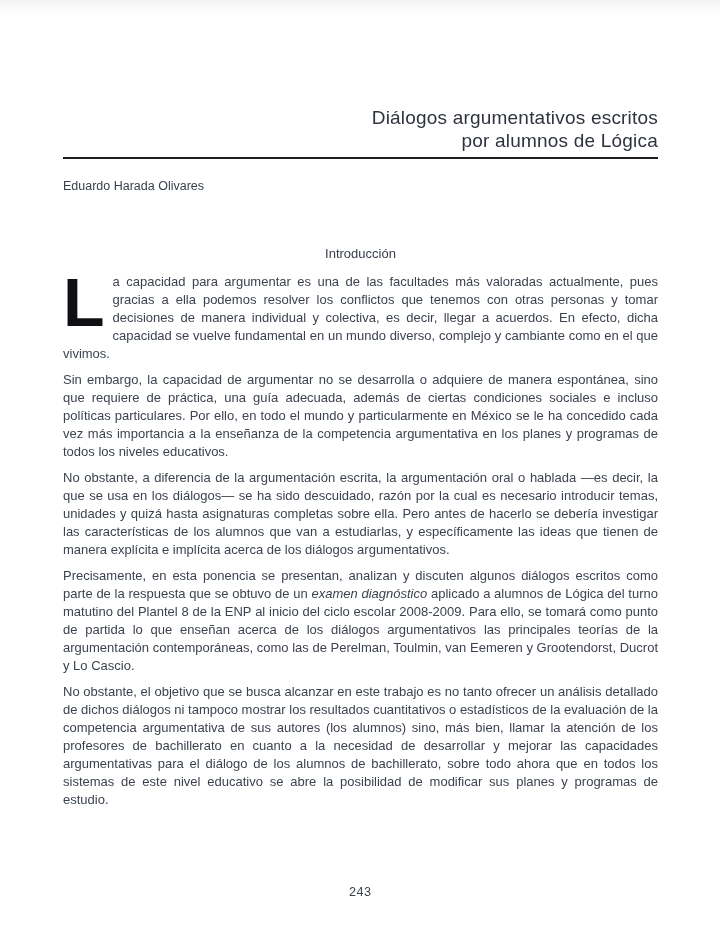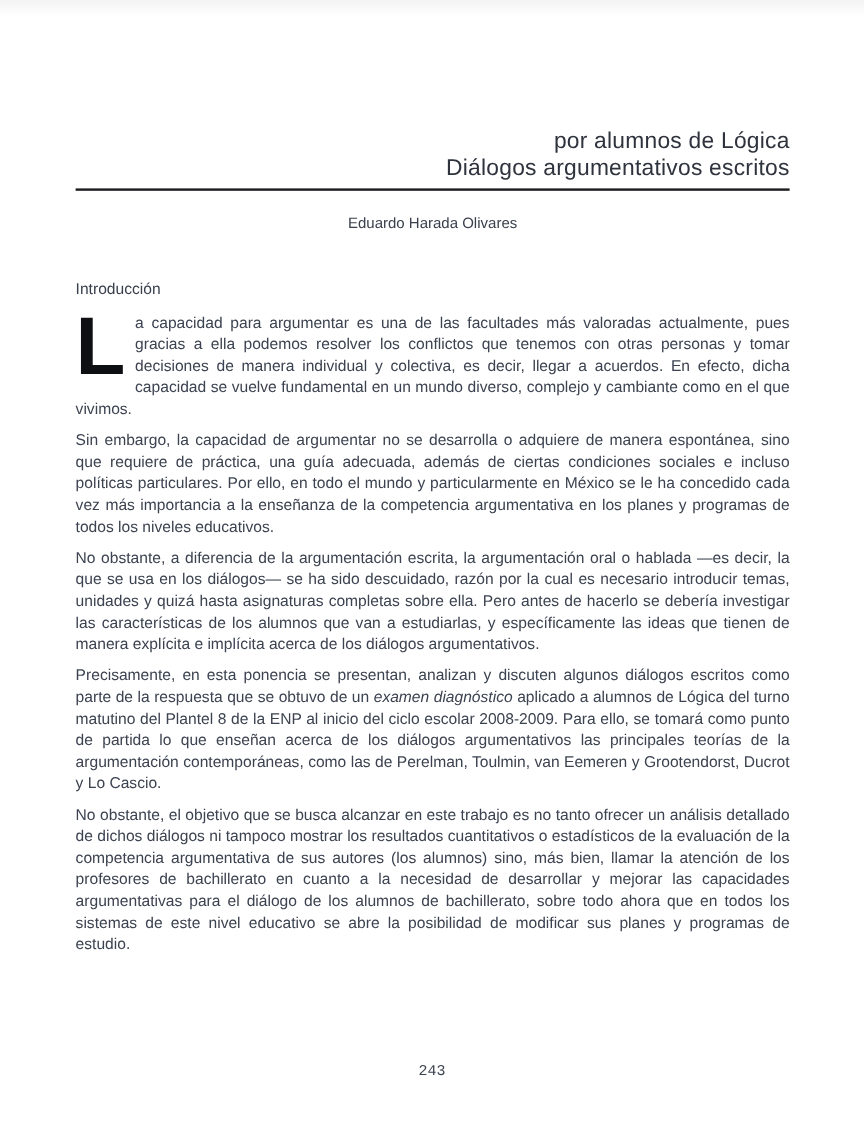--- a/index.html
+++ b/index.html
@@ -31,32 +31,33 @@
     color: #2e333d;
     letter-spacing: 0.2px;
   }
   .title-rule {
     height: 2px;
     background: #1b1c1f;
     margin-top: 5px;
   }
   .byline {
     margin-top: 17px;
-    text-align: center;
+    text-align: left;
     font-size: 12.5px;
     line-height: 20px;
     color: #39404c;
   }
   .section-heading {
-    margin-top: 36px;
+    margin-top: 49px;
     margin-bottom: 10px;
     font-size: 13px;
     line-height: 18px;
     font-weight: normal;
     color: #39404c;
+    text-align: center;
   }
   .body-par {
     margin: 0 0 8px 0;
     font-size: 13px;
     line-height: 18px;
     text-align: justify;
     color: #3c4350;
   }
   .dropcap {
     float: left;
@@ -80,22 +81,22 @@
     font-family: Liberation Mono, monospace;
   }
 </style>
 </head>
 <body>
 
 <div class="sheet">
   <div class="content">
 
     <div class="title-block">
+      <div>Diálogos argumentativos escritos</div>
       <div>por alumnos de Lógica</div>
-      <div>Diálogos argumentativos escritos</div>
     </div>
 
     <div class="title-rule"></div>
 
     <div class="byline">
       <div>Eduardo Harada Olivares</div>
     </div>
 
     <h2 class="section-heading">Introducción</h2>
 

